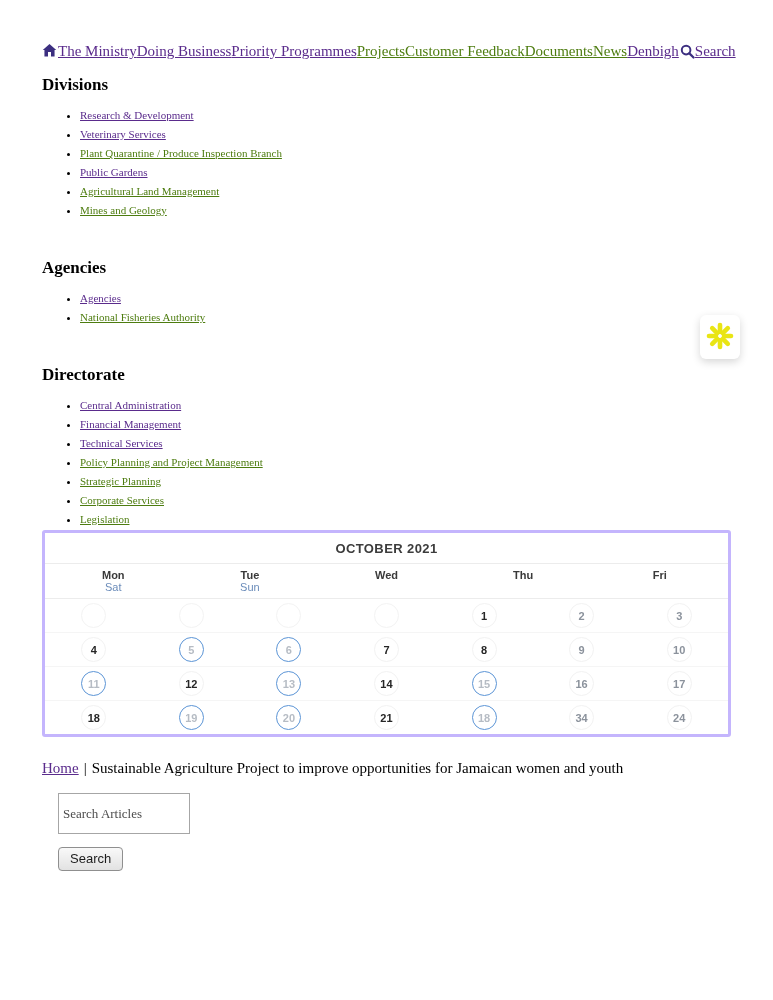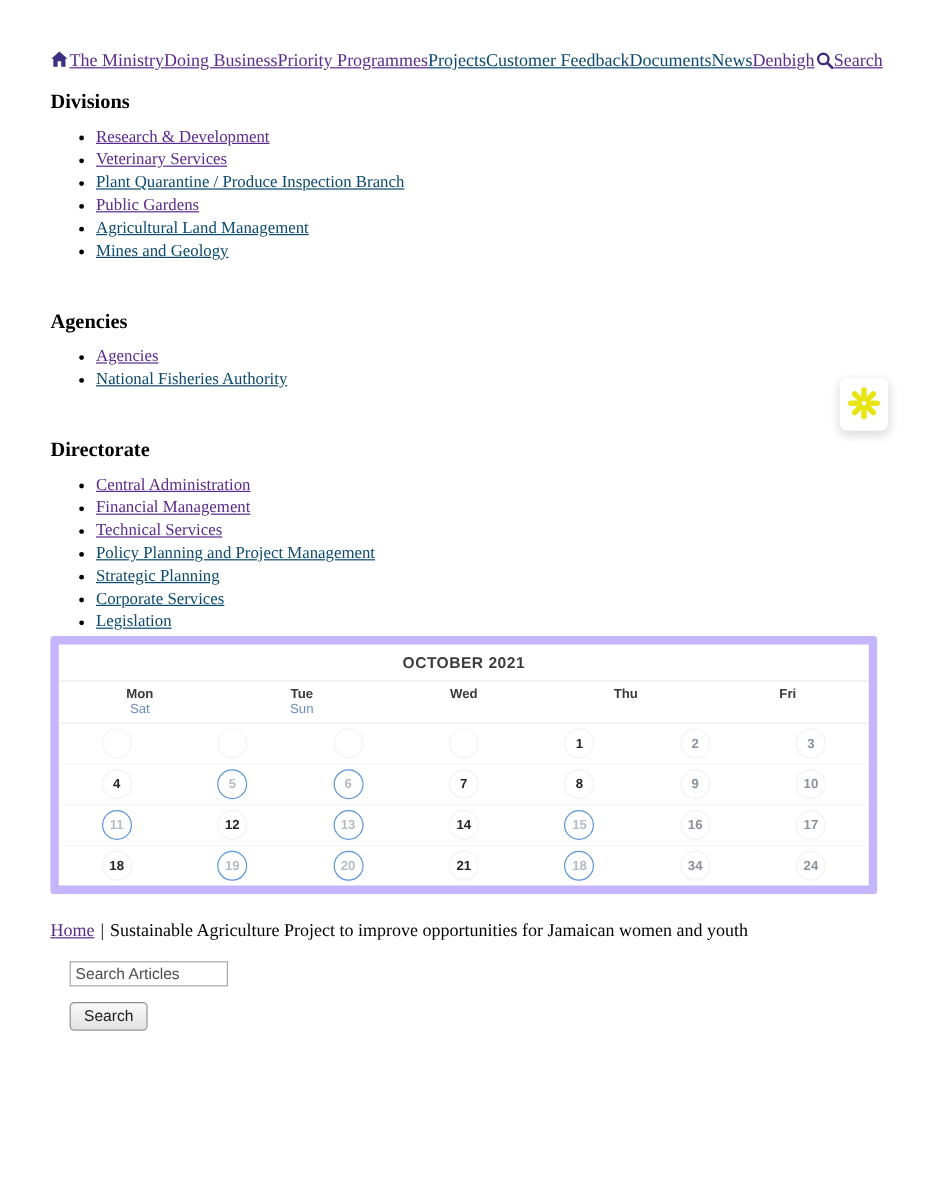--- a/index.html
+++ b/index.html
@@ -6,34 +6,34 @@
   body{
     width:773px;height:1000px;background:#ffffff;color:#000;
     font-family:"Liberation Serif",serif;position:relative;overflow:hidden;
   }
   .page{padding:42px 42px 0 42px;}
 
   
   .topnav{font-size:15px;line-height:18px;white-space:nowrap;}
   .topnav a{text-decoration:underline;}
   a.v{color:#5a2b8c;font-family:Liberation Serif, serif;}
-  a.u{color:#0c4a6e;text-align:center;}
+  a.u{color:#4d7c0f;text-align:center;}
   .home-ico{display:inline-block;vertical-align:-2px;margin-right:1px;}
   .mag-ico{display:inline-block;vertical-align:-3px;margin-left:1px;}
 
   
   .sections h2{font-size:17px;font-weight:bold;margin:40px 0 0 0;line-height:20px;}
   .sections h2:first-child{margin-top:12px;}
   .sections ul{margin:12px 0 0 0;padding:0 0 0 38px;}
-  .sections li{font-size:14px;line-height:16px;margin:0 0 3px 0;}
+  .sections li{font-size:11px;line-height:16px;margin:0 0 3px 0;}
   .sections a{text-decoration:underline;}
 
   
   .calendar{
-    margin-top:0;border:7px solid #c4b5fd;border-radius:3px;
+    margin-top:0;border:3px solid #c4b5fd;border-radius:3px;
     font-family:"Liberation Sans",sans-serif;background:#fff;
   }
   .cal-title{
     text-align:center;font-size:13px;letter-spacing:.4px;color:#3c3c3c;
     padding:8px 0 7px 0;border-bottom:1px solid #ececec;font-weight:600;
   }
   .cal-head{
     display:grid;grid-template-columns:repeat(5,1fr);
     padding:5px 0;border-bottom:1px solid #ececec;
   }
@@ -55,23 +55,23 @@
   .day.empty{border:1px solid #f3f3f3;}
 
   
   .crumb{margin-top:22px;font-size:15px;line-height:18px;}
   .crumb a{text-decoration:underline;}
   .crumb .sep{margin:0 5px;color:#000;}
 
   
   .artform{margin:16px 0 0 16px;}
   .artform input{
-    display:block;width:122px;height:15px;padding:2px 4px;
+    display:block;width:122px;height:15px;padding:12px 4px;
     border:1px solid #a6a6a6;border-radius:0;
-    font-family:Liberation Sans, sans-serif;font-size:13px;color:#333;background:#fff;
+    font-family:Liberation Serif, serif;font-size:13px;color:#333;background:#fff;
   }
   .artform input::placeholder{color:#4d4d4d;opacity:1;}
   .artform button{
     display:block;margin-top:13px;padding:3px 11px 4px 11px;
     border:1px solid #8f8f8f;border-radius:4px;
     background:linear-gradient(#f9f9f9,#e2e2e2);
     font-family:"Liberation Sans",sans-serif;font-size:13px;color:#1c1c1c;cursor:pointer;
   }
 
   

